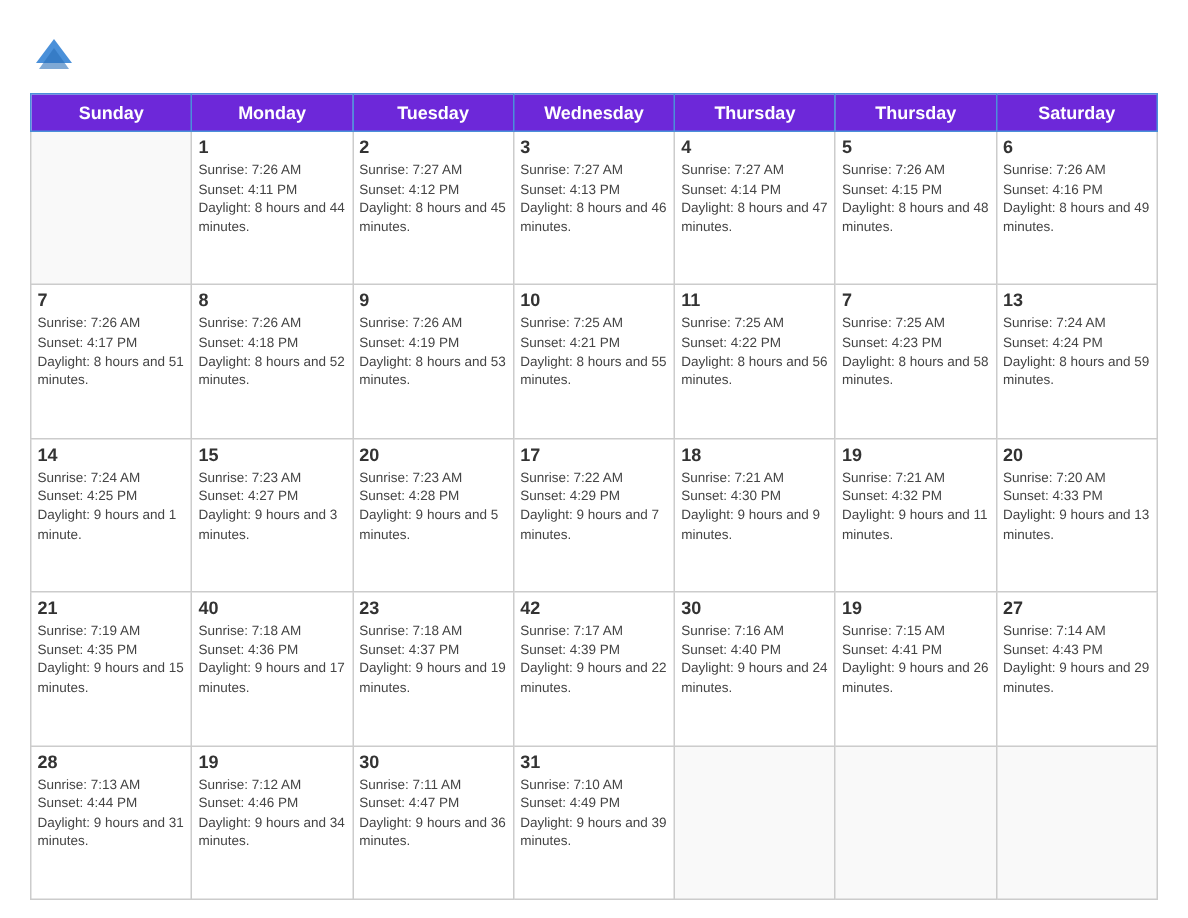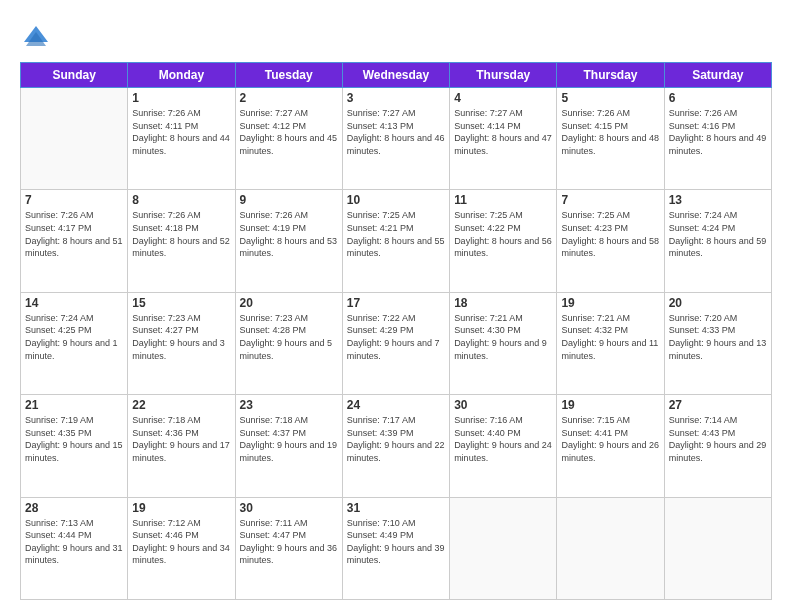--- a/index.html
+++ b/index.html
@@ -221,29 +221,29 @@
             <span class="day-number">20</span>
             <div class="day-info">Sunrise: 7:20 AM<br>Sunset: 4:33 PM<br>Daylight: 9 hours and 13 minutes.</div>
           </td>
         </tr>
         <tr>
           <td>
             <span class="day-number">21</span>
             <div class="day-info">Sunrise: 7:19 AM<br>Sunset: 4:35 PM<br>Daylight: 9 hours and 15 minutes.</div>
           </td>
           <td>
-            <span class="day-number">22</span>
+            <span class="day-number">40</span>
             <div class="day-info">Sunrise: 7:18 AM<br>Sunset: 4:36 PM<br>Daylight: 9 hours and 17 minutes.</div>
           </td>
           <td>
             <span class="day-number">23</span>
             <div class="day-info">Sunrise: 7:18 AM<br>Sunset: 4:37 PM<br>Daylight: 9 hours and 19 minutes.</div>
           </td>
           <td>
-            <span class="day-number">24</span>
+            <span class="day-number">42</span>
             <div class="day-info">Sunrise: 7:17 AM<br>Sunset: 4:39 PM<br>Daylight: 9 hours and 22 minutes.</div>
           </td>
           <td>
             <span class="day-number">30</span>
             <div class="day-info">Sunrise: 7:16 AM<br>Sunset: 4:40 PM<br>Daylight: 9 hours and 24 minutes.</div>
           </td>
           <td>
             <span class="day-number">19</span>
             <div class="day-info">Sunrise: 7:15 AM<br>Sunset: 4:41 PM<br>Daylight: 9 hours and 26 minutes.</div>
           </td>

